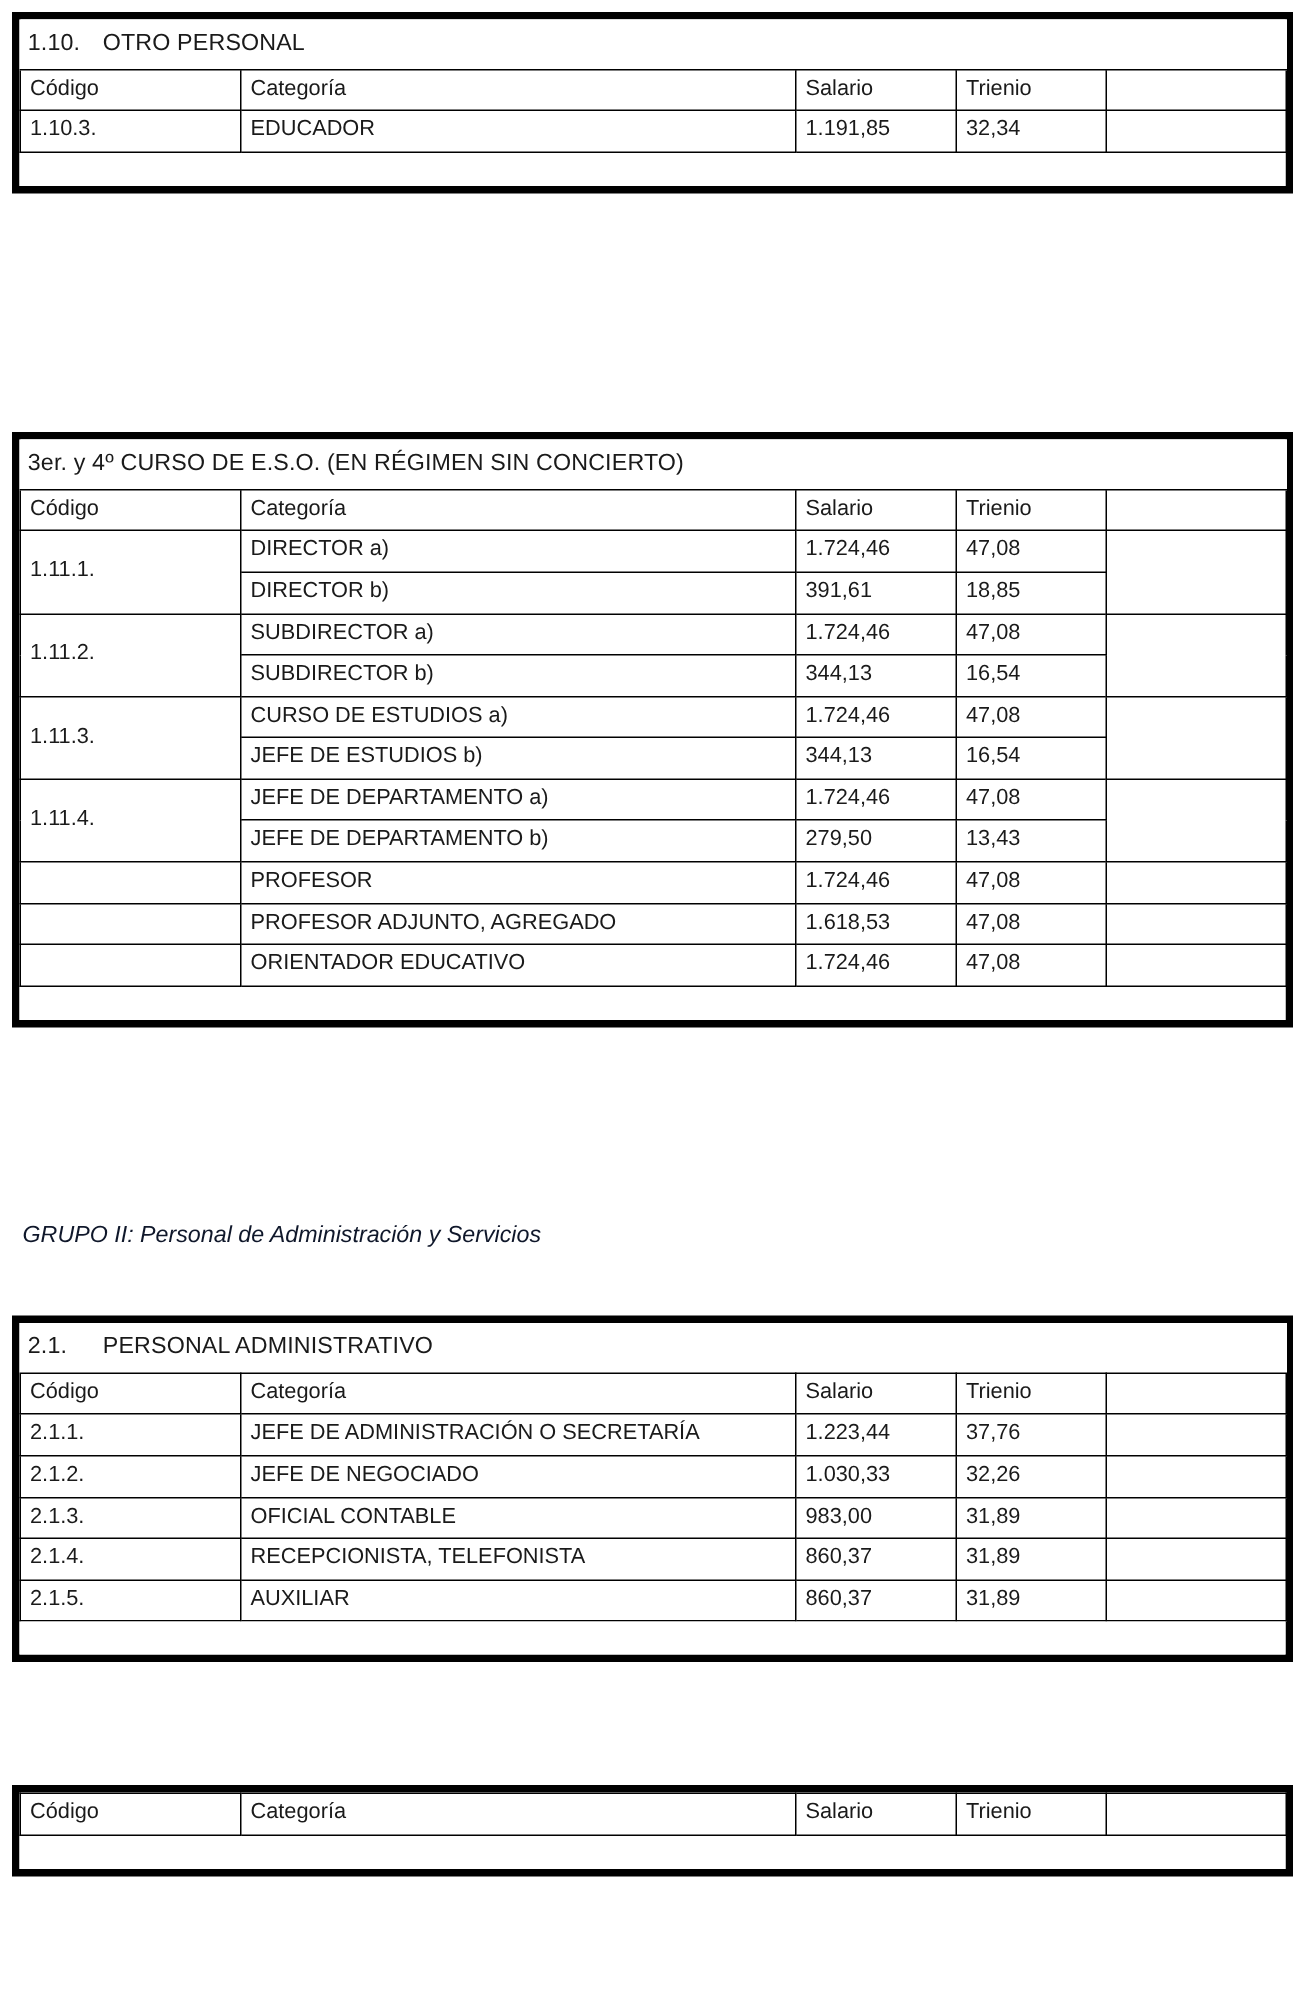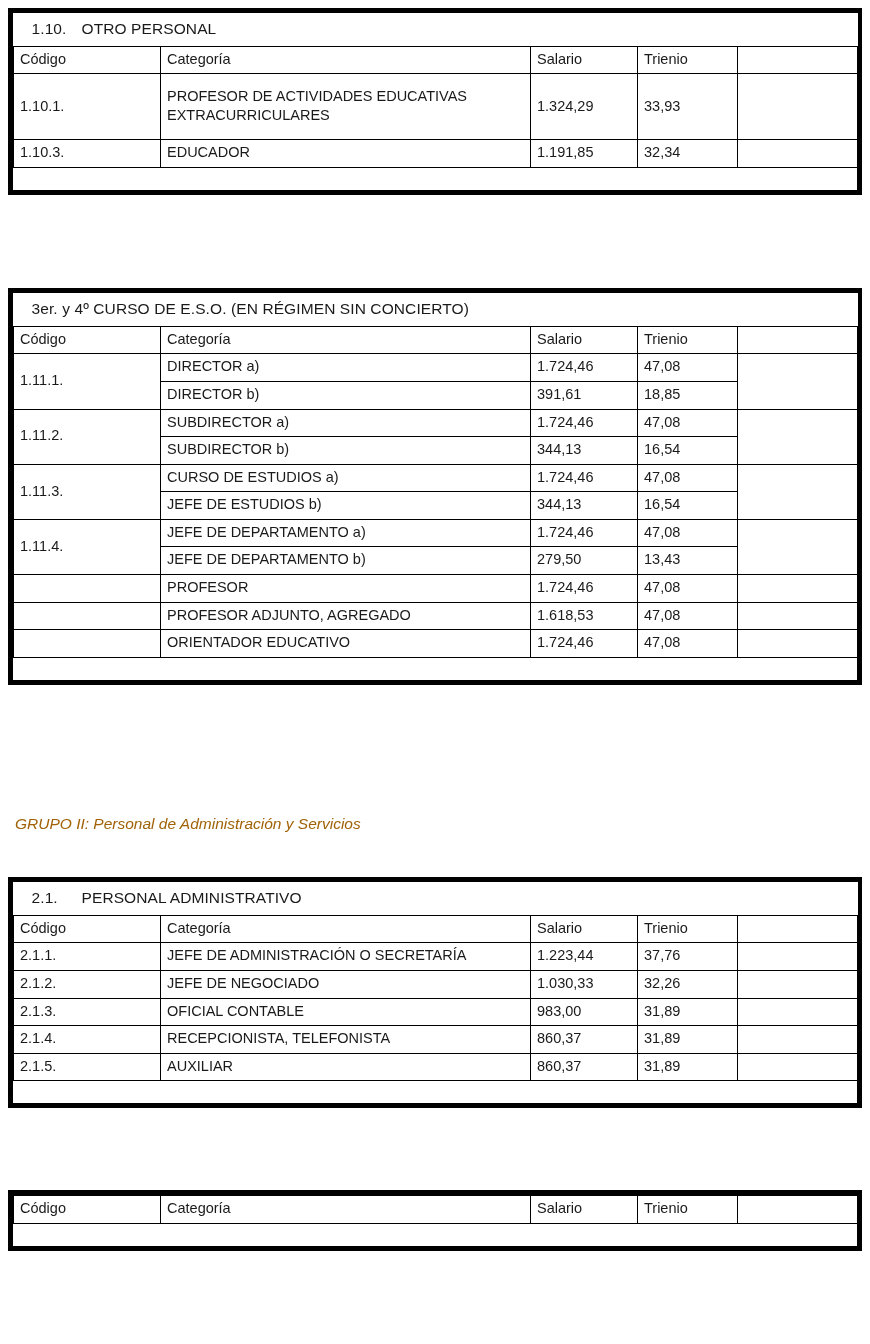--- a/index.html
+++ b/index.html
@@ -56,21 +56,21 @@
     text-align: left;
     color: #1a1a1a;
     background: #ffffff;
   }
 
   
   tr.title-row td {
     border: none;
     border-bottom: 1px solid #000000;
     font-size: 15.5px;
-    padding: 6px 6px 6px 18px;
+    padding: 6px 6px 6px 5px;
     letter-spacing: .1px;
   }
   tr.title-row td .tnum { display: inline-block; min-width: 50px; }
 
   
   tr.head-row td.hdr-code,
   tr.head-row td.hdr-cat { text-align: left; }
   tr.head-row td.hdr-sal,
   tr.head-row td.hdr-tri { text-align: left; }
 
@@ -86,21 +86,21 @@
     height: 22px;
     background: #ffffff;
   }
 
   
   .group-caption {
     position: absolute;
     left: 15px;
     font-style: italic;
     font-size: 15.5px;
-    color: #a16207;
+    color: #0f172a;
     white-space: nowrap;
   }
 </style>
 </head>
 <body>
 
 <div class="page">
 
   <div class="frame" id="frame-110" style="top:8px;">
     <table class="salary">
@@ -113,27 +113,20 @@
       </colgroup>
       <tbody>
         <tr class="title-row">
           <td colspan="5"><span class="tnum">1.10.</span><span>OTRO PERSONAL</span></td>
         </tr>
         <tr class="head-row">
           <td class="hdr-code">Código</td>
           <td class="hdr-cat">Categoría</td>
           <td class="hdr-sal">Salario</td>
           <td class="hdr-tri">Trienio</td>
-          <td class="pad"></td>
-        </tr>
-        <tr style="height:66px;">
-          <td class="code">1.10.1.</td>
-          <td>PROFESOR DE ACTIVIDADES EDUCATIVAS EXTRACURRICULARES</td>
-          <td class="num">1.324,29</td>
-          <td class="num">33,93</td>
           <td class="pad"></td>
         </tr>
         <tr>
           <td class="code">1.10.3.</td>
           <td>EDUCADOR</td>
           <td class="num">1.191,85</td>
           <td class="num">32,34</td>
           <td class="pad"></td>
         </tr>
       </tbody>

